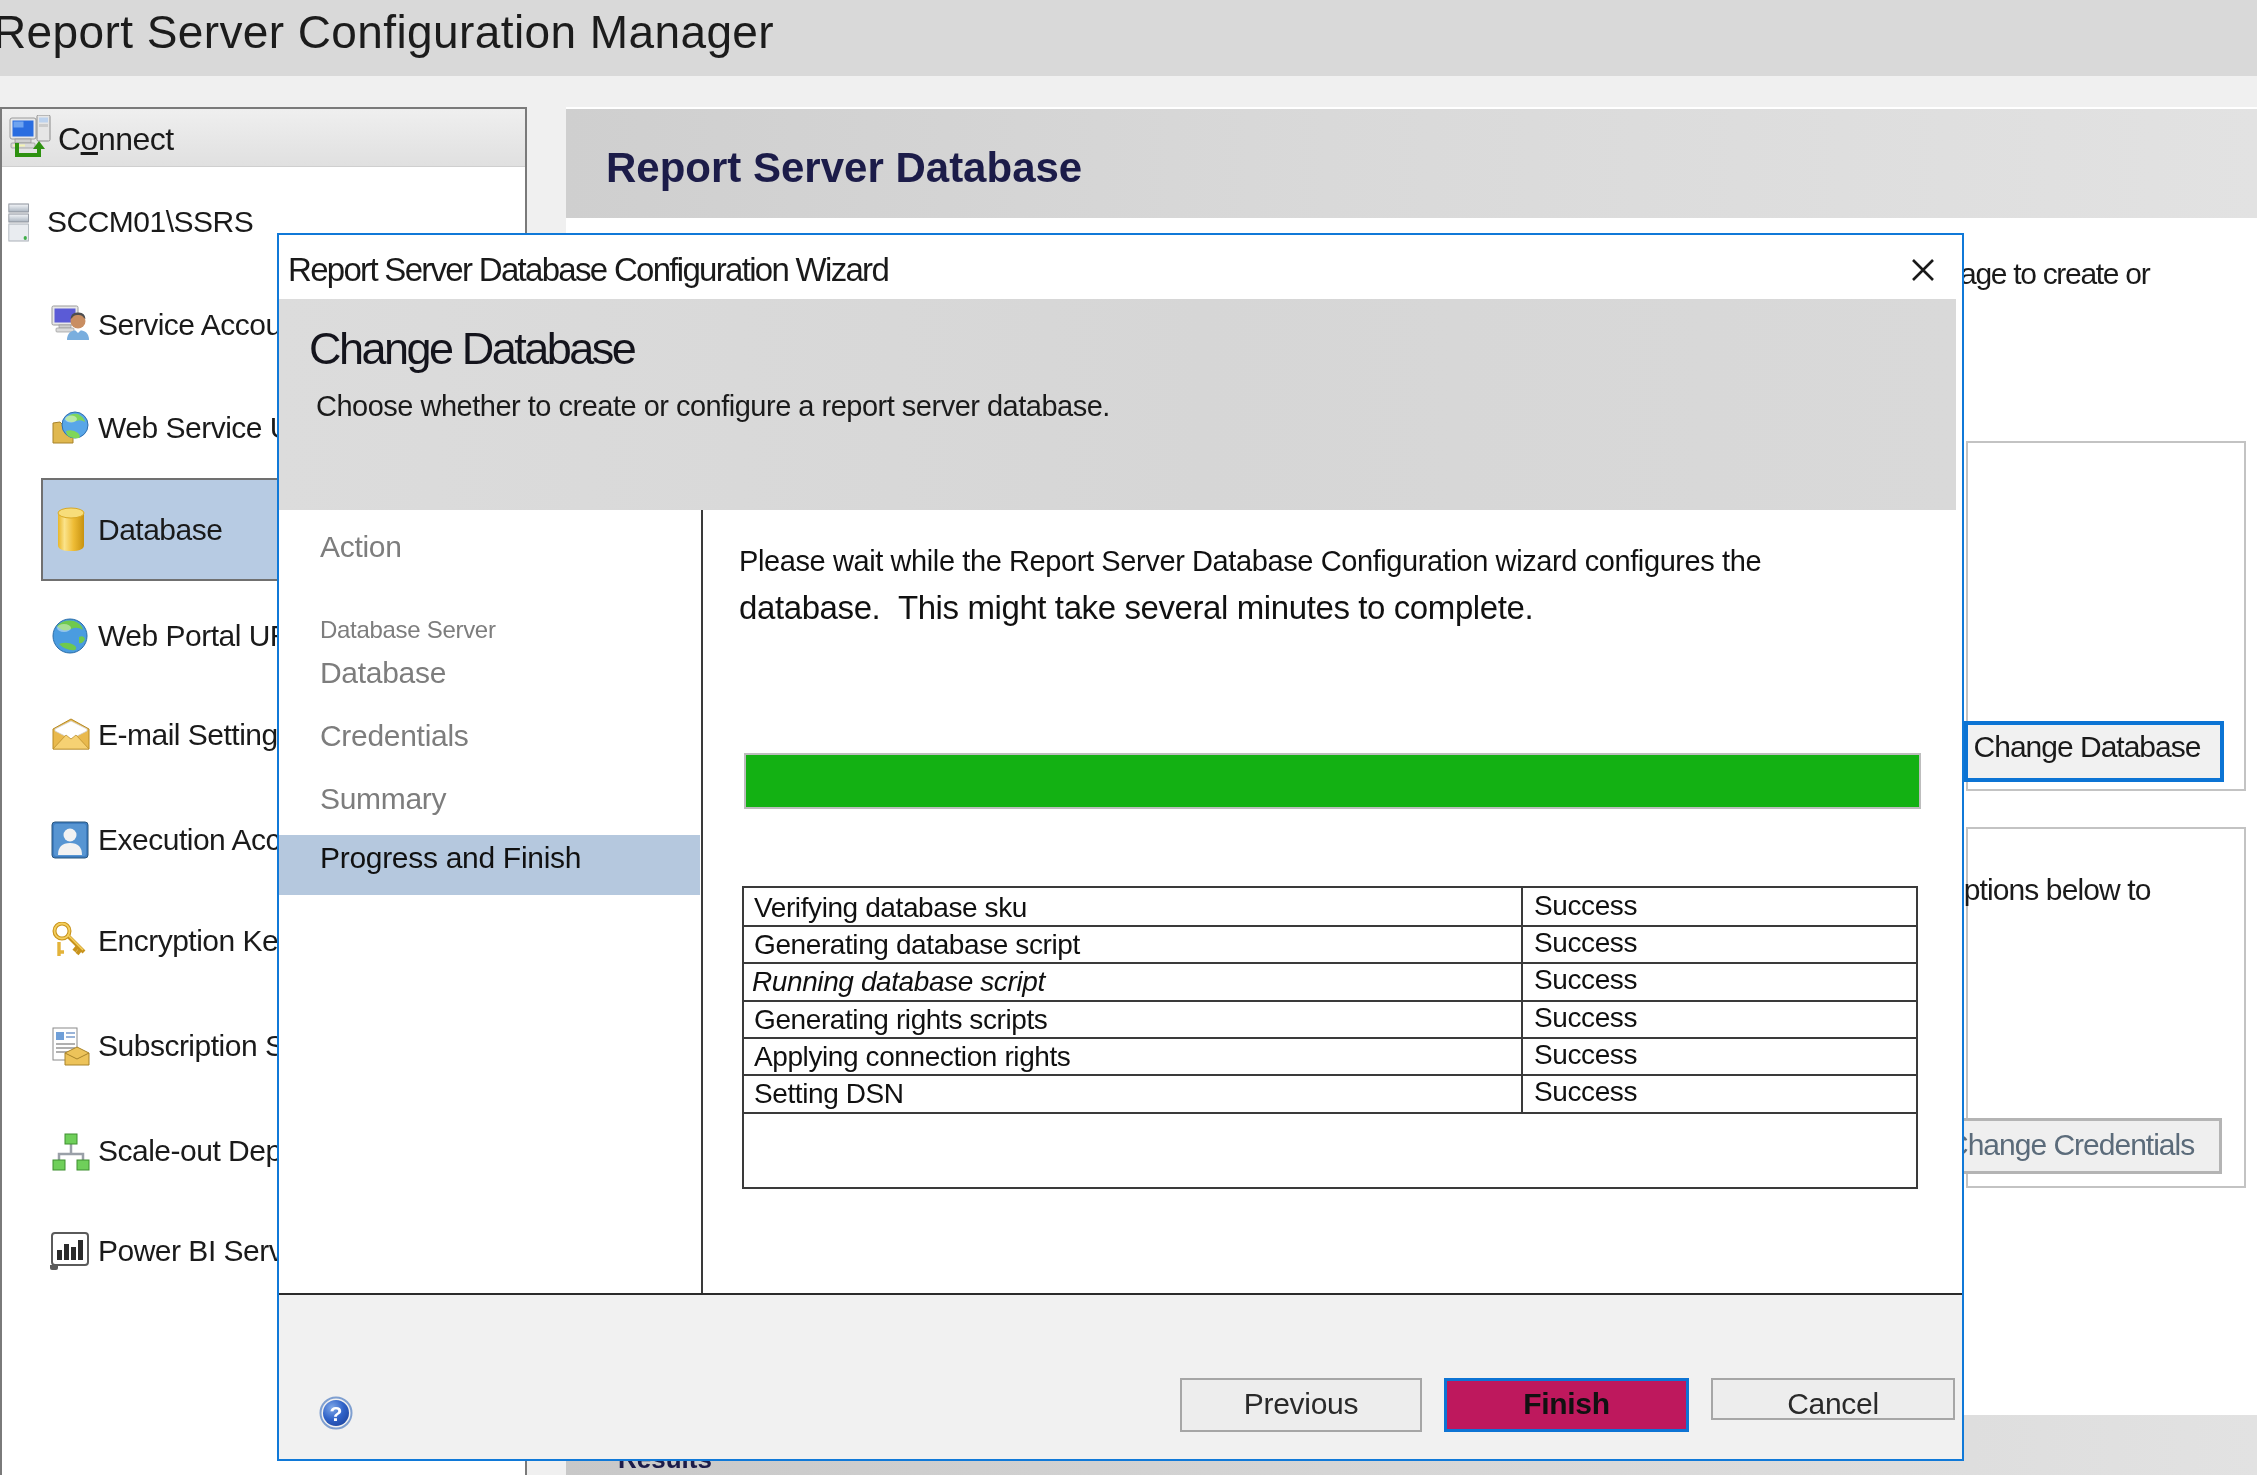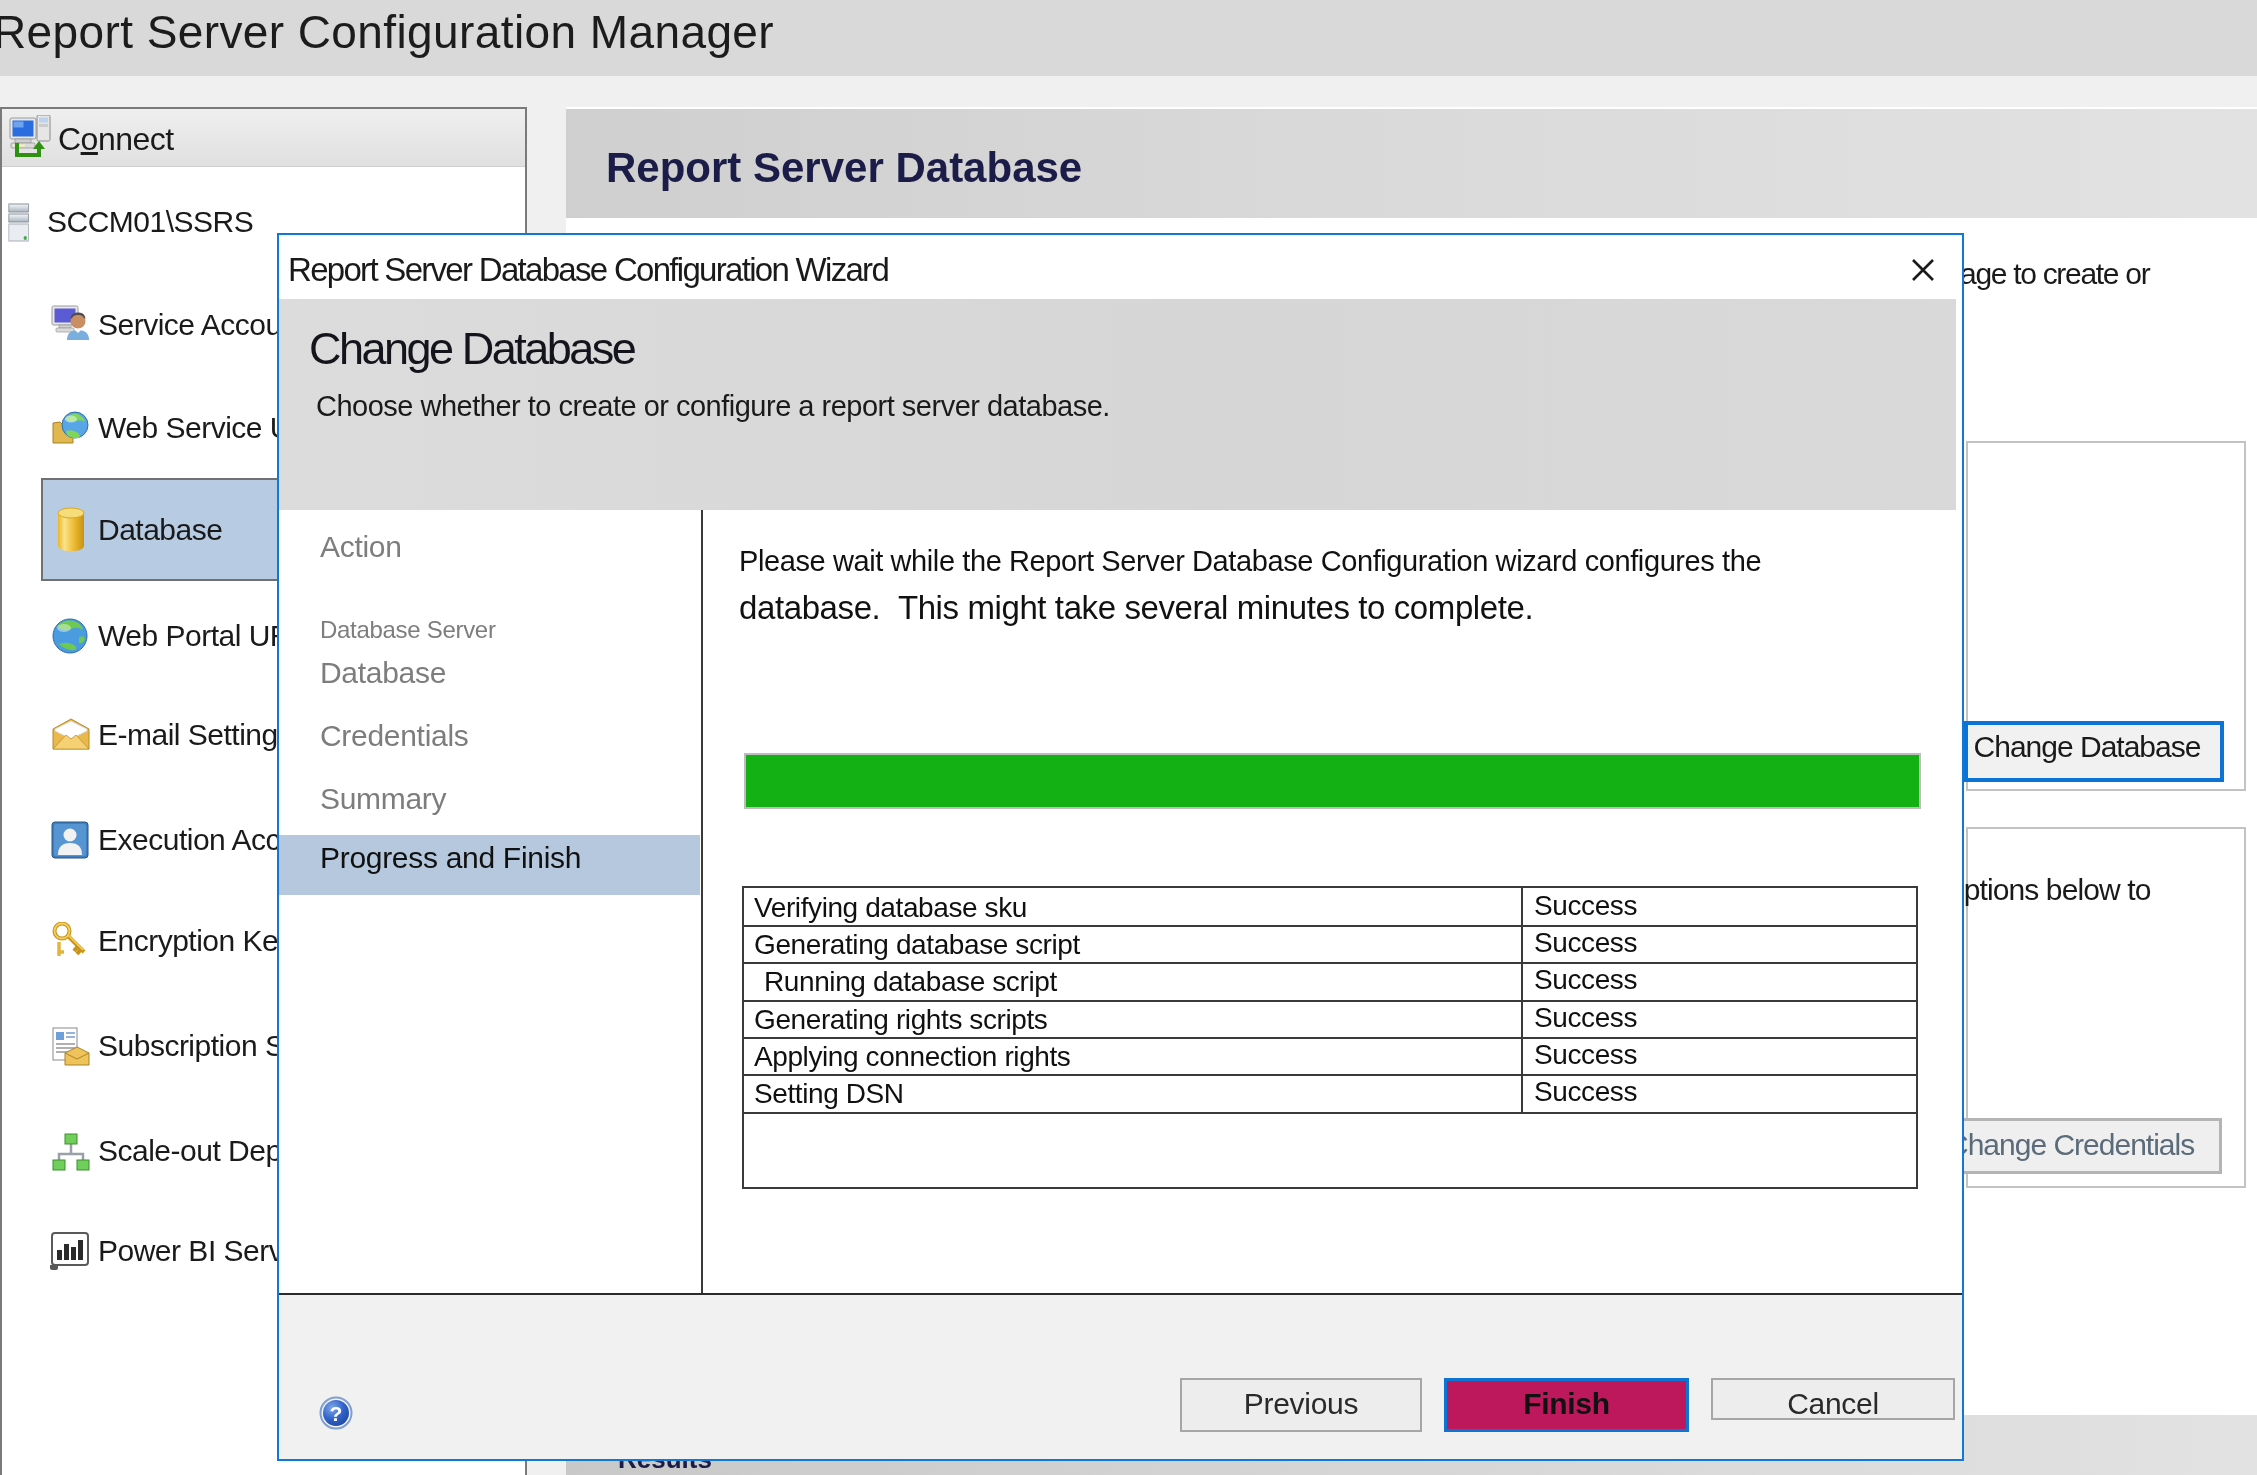--- a/index.html
+++ b/index.html
@@ -193,21 +193,21 @@
   <div class="abs" id="tbl" style="left:463px;top:651px;width:1176px;height:303px;border:2px solid #3a3a3a;box-sizing:border-box;">
     <div class="abs" style="left:777px;top:0;width:2px;height:224px;background:#3a3a3a;"></div>
     <div class="abs" style="left:0;top:37px;width:1172px;height:2px;background:#3a3a3a;"></div>
     <div class="abs" style="left:0;top:74px;width:1172px;height:2px;background:#3a3a3a;"></div>
     <div class="abs" style="left:0;top:112px;width:1172px;height:2px;background:#3a3a3a;"></div>
     <div class="abs" style="left:0;top:149px;width:1172px;height:2px;background:#3a3a3a;"></div>
     <div class="abs" style="left:0;top:186px;width:1172px;height:2px;background:#3a3a3a;"></div>
     <div class="abs" style="left:0;top:224px;width:1172px;height:2px;background:#3a3a3a;"></div>
     <div class="abs txt trl" style="left:10px;top:4px;">Verifying database sku</div>
     <div class="abs txt trl" style="left:10px;top:41px;">Generating database script</div>
-    <div class="abs txt trl" style="left:20px;top:78px;">Running database script</div>
+    <div class="abs txt trl" style="left:8px;top:78px;font-style:italic;">Running database script</div>
     <div class="abs txt trl" style="left:10px;top:116px;">Generating rights scripts</div>
     <div class="abs txt trl" style="left:10px;top:153px;">Applying connection rights</div>
     <div class="abs txt trl" style="left:10px;top:190px;">Setting DSN</div>
     <div class="abs txt trl" style="left:790px;top:2px;">Success</div>
     <div class="abs txt trl" style="left:790px;top:39px;">Success</div>
     <div class="abs txt trl" style="left:790px;top:76px;">Success</div>
     <div class="abs txt trl" style="left:790px;top:114px;">Success</div>
     <div class="abs txt trl" style="left:790px;top:151px;">Success</div>
     <div class="abs txt trl" style="left:790px;top:188px;">Success</div>
   </div>

